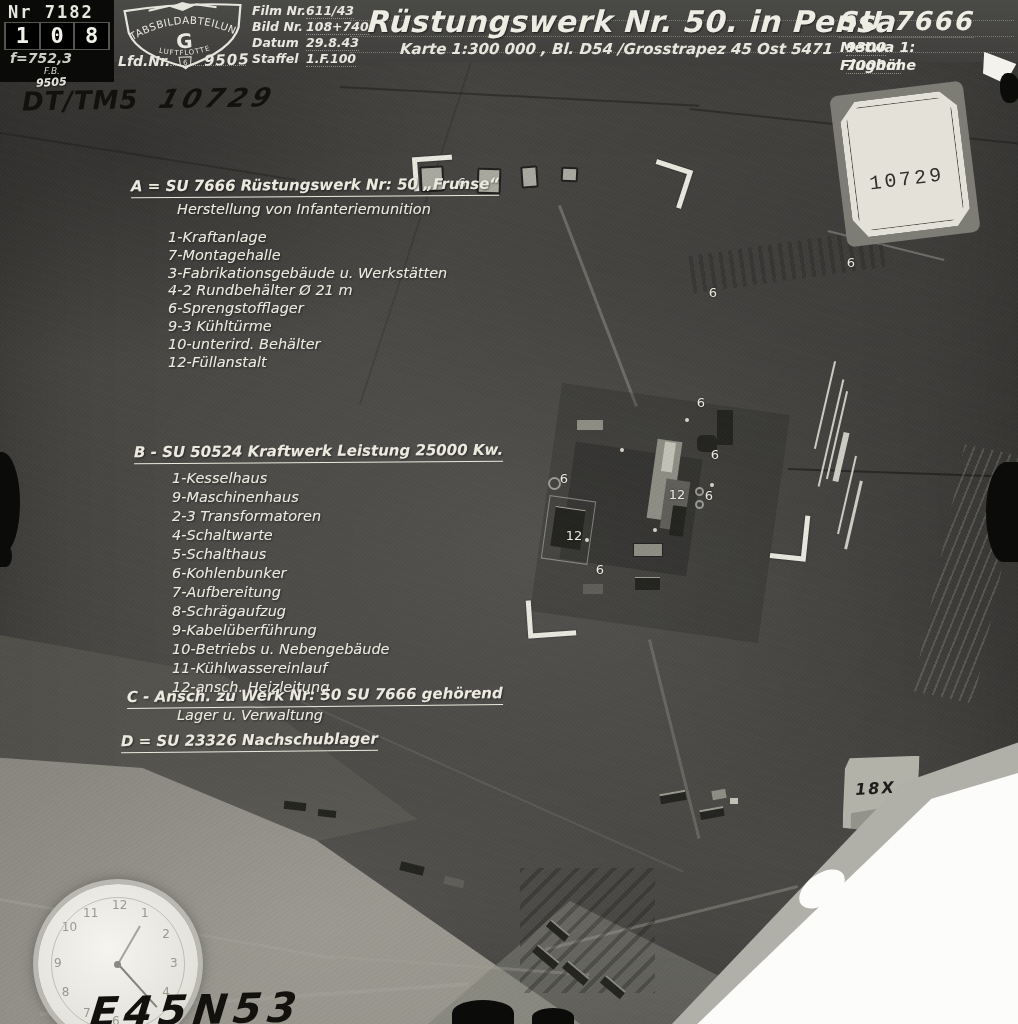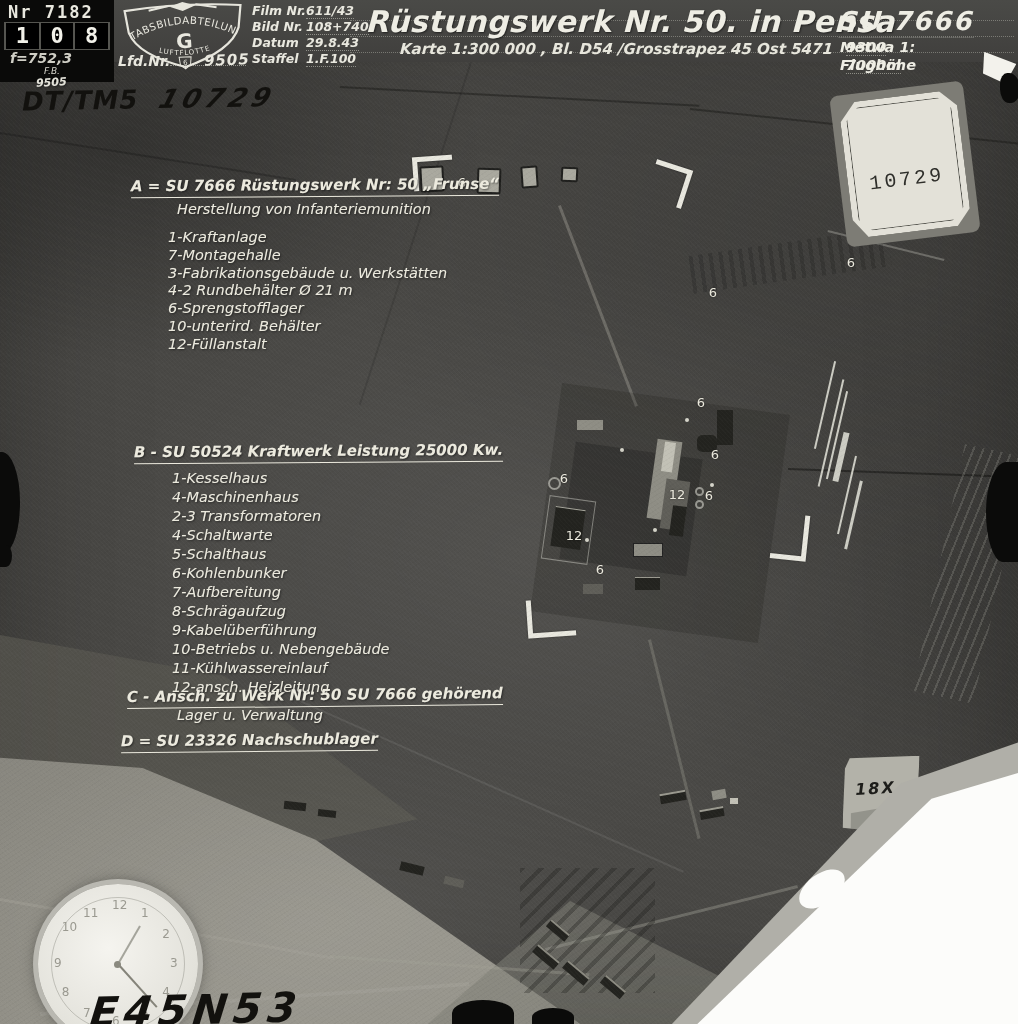--- a/index.html
+++ b/index.html
@@ -348,27 +348,28 @@
 
   <div class="full">
     <div id="sec-a" class="anno anno-head">A = SU 7666  Rüstungswerk Nr: 50 „Frunse“</div>
     <div id="sec-a-sub" class="anno anno-sub">Herstellung von Infanteriemunition</div>
     <div id="sec-a-items" class="anno">
         <div class="anno-item">1-Kraftanlage</div>
         <div class="anno-item">7-Montagehalle</div>
         <div class="anno-item">3-Fabrikationsgebäude u. Werkstätten</div>
         <div class="anno-item">4-2 Rundbehälter Ø 21 m</div>
         <div class="anno-item">6-Sprengstofflager</div>
+        <div class="anno-item">9-3 Kühltürme</div>
         <div class="anno-item">10-unterird. Behälter</div>
         <div class="anno-item">12-Füllanstalt</div>
       </div>
     <div id="sec-b" class="anno anno-head">B - SU 50524  Kraftwerk   Leistung 25000 Kw.</div>
     <div id="sec-b-items" class="anno">
         <div class="anno-item">1-Kesselhaus</div>
-        <div class="anno-item">4-Maschinenhaus</div>
+        <div class="anno-item">9-Maschinenhaus</div>
         <div class="anno-item">2-3 Transformatoren</div>
         <div class="anno-item">4-Schaltwarte</div>
         <div class="anno-item">5-Schalthaus</div>
         <div class="anno-item">6-Kohlenbunker</div>
         <div class="anno-item">7-Aufbereitung</div>
         <div class="anno-item">8-Schrägaufzug</div>
         <div class="anno-item">9-Kabelüberführung</div>
         <div class="anno-item">10-Betriebs u. Nebengebäude</div>
         <div class="anno-item">11-Kühlwassereinlauf</div>
         <div class="anno-item">12-ansch. Heizleitung</div>

